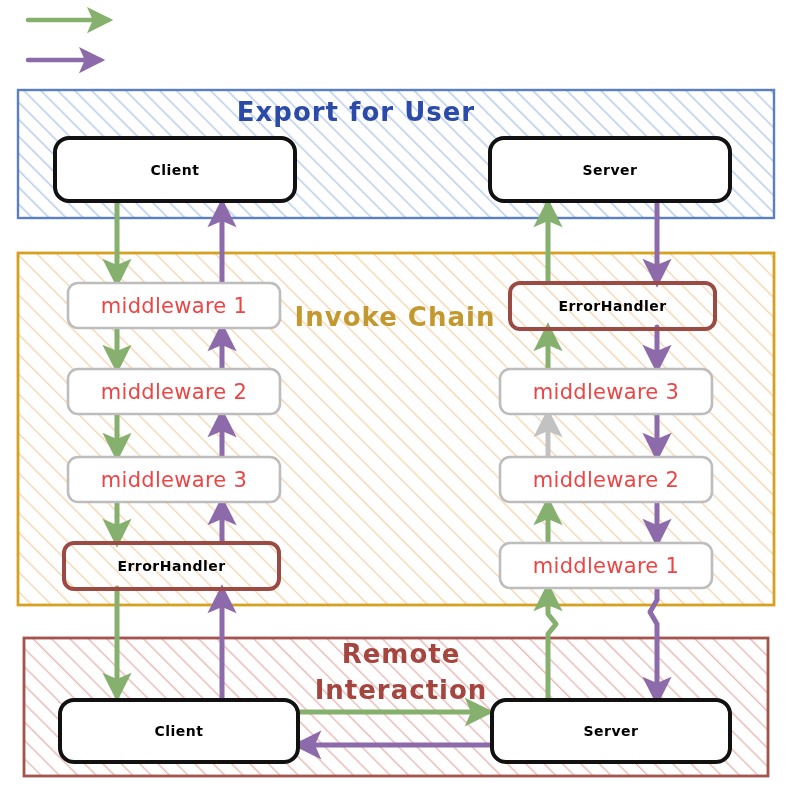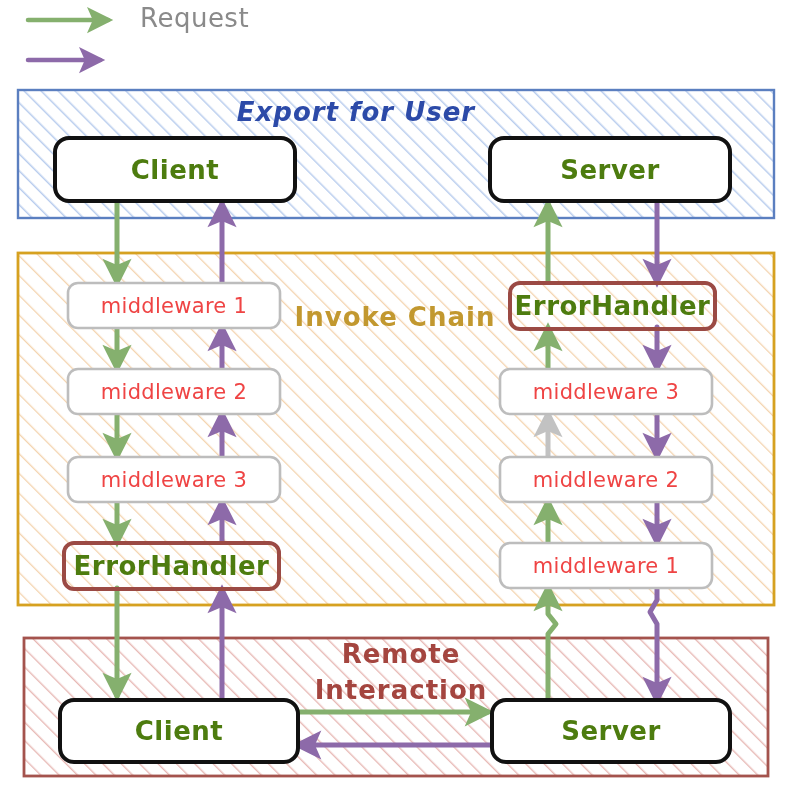--- a/index.html
+++ b/index.html
@@ -28,21 +28,21 @@
   .title-export{color:#2c4aa8;}
   .title-invoke{color:#c2982f;margin-top:28px;}
   .title-remote{color:#a4453f;line-height:1.15;}
 
   
   .node-label{
     font-family:"DejaVu Sans", sans-serif;
     display:flex;align-items:center;justify-content:center;
     text-align:center;
   }
-  .node-strong{font-weight:bold;font-size:26px;color:#4d7c0f;letter-spacing:.5px;}
+  .node-strong{font-weight:bold;font-size:14px;color:#000000;letter-spacing:.5px;}
   .node-muted{font-weight:normal;font-size:21px;color:#ef4444;letter-spacing:.3px;}
 </style>
 </head>
 <body>
 
 <div id="stage">
 
 <svg width="792" height="794" viewBox="0 0 792 794">
   <defs>
     <pattern id="hatch-blue" width="12" height="12" patternUnits="userSpaceOnUse" patternTransform="rotate(-45)">
@@ -196,23 +196,22 @@
   </g>
 
   <g>
     <rect x="60" y="700" width="238" height="62" rx="14" ry="14" fill="#ffffff" stroke="#111111" stroke-width="4"></rect>
   </g>
   <g>
     <rect x="492" y="700" width="238" height="62" rx="14" ry="14" fill="#ffffff" stroke="#111111" stroke-width="4"></rect>
   </g>
 </svg>
 
-<div class="lbl legend-text" style="left:140px;top:3px;">Request</div>
-
-<div class="lbl panel-title title-export" style="left:0px;top:97px;width:712px;font-style:italic;">Export for User</div>
+
+<div class="lbl panel-title title-export" style="left:0px;top:97px;width:712px;">Export for User</div>
 
 <div class="lbl panel-title title-invoke" style="left:190px;top:274px;width:410px;">Invoke Chain</div>
 
 <div class="lbl panel-title title-remote" style="left:286px;top:640px;width:230px;">Remote</div>
 <div class="lbl panel-title title-remote" style="left:286px;top:676px;width:230px;">Interaction</div>
 
 <div class="lbl node-label node-strong" style="left:55px;top:138px;width:240px;height:63px;">Client</div>
 <div class="lbl node-label node-strong" style="left:490px;top:138px;width:240px;height:63px;">Server</div>
 
 <div class="lbl node-label node-muted" style="left:68px;top:283px;width:212px;height:45px;">middleware 1</div>

